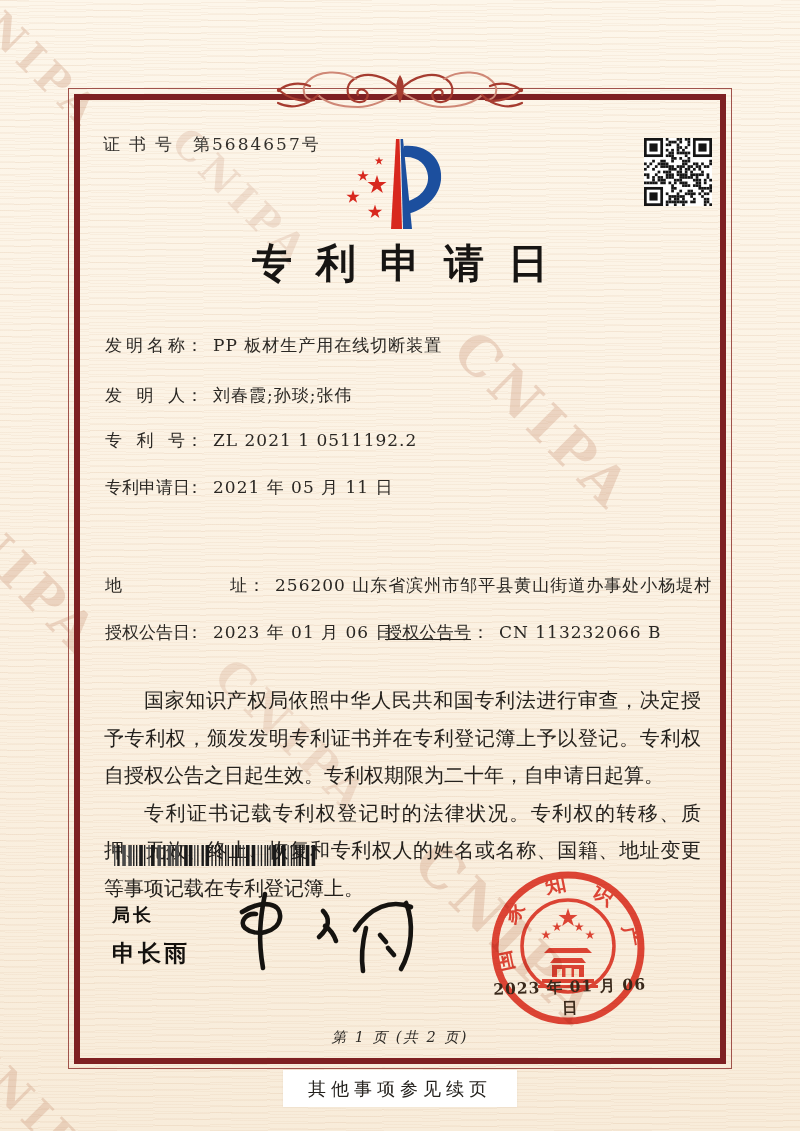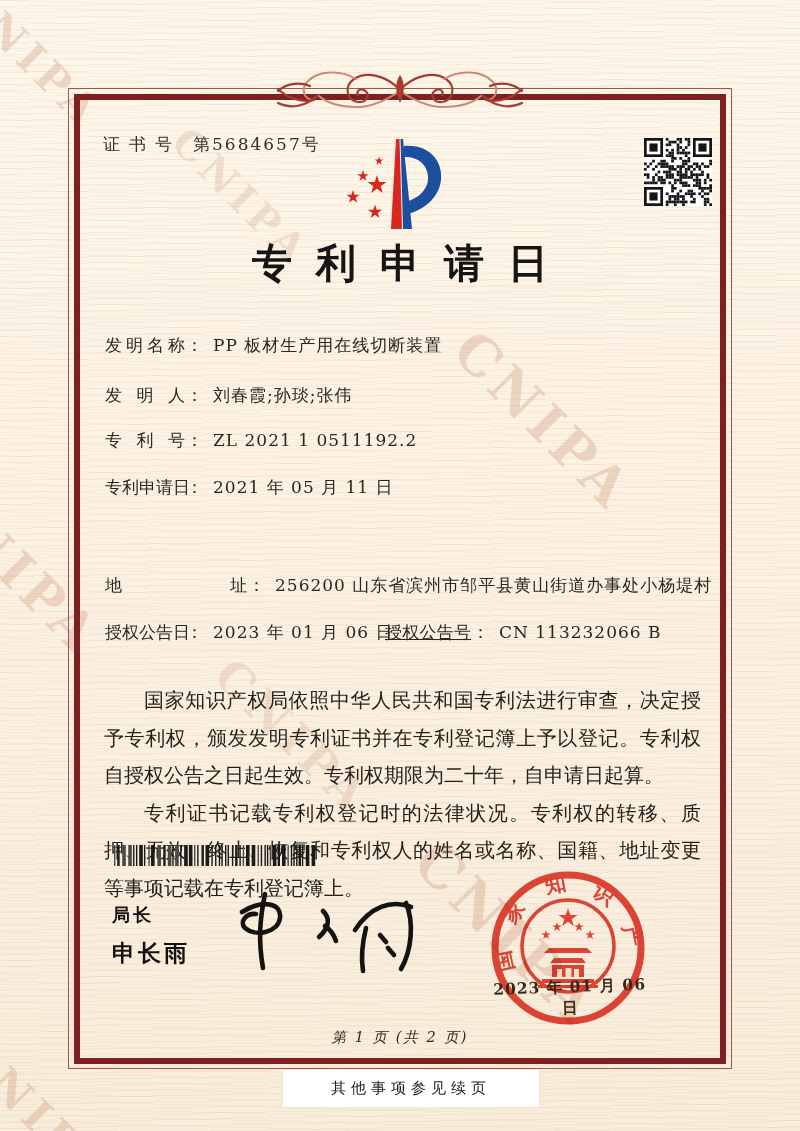--- a/index.html
+++ b/index.html
@@ -63,22 +63,22 @@
       font-family:"DejaVu Sans","Liberation Sans",sans-serif;font-size:23px;
       font-weight:600;letter-spacing:3px;color:#14110e;}
   .signature{position:absolute;left:205px;top:878px;z-index:4;}
   
   .seal{position:absolute;left:478px;top:858px;z-index:5;mix-blend-mode:multiply;}
   .seal-date{position:absolute;left:490px;top:977px;width:160px;z-index:6;text-align:center;
       font-size:15.5px;font-weight:700;letter-spacing:1px;color:#39281a;transform:rotate(-2deg);}
   
   .page-no{position:absolute;left:0;top:1028px;width:100%;z-index:4;text-align:center;
       font-size:14.5px;letter-spacing:2px;color:#2c2925;font-style:italic;}
-  .note-box{position:absolute;left:283px;top:1070px;width:256px;height:37px;z-index:6;
-      background:#ffffff;text-align:center;line-height:37px;font-size:15px;
+  .note-box{position:absolute;left:283px;top:1070px;width:234px;height:37px;z-index:6;
+      background:#ffffff;text-align:center;line-height:37px;font-size:18px;
       letter-spacing:5px;color:#24211d;box-shadow:0 0 2px rgba(0,0,0,.06);}
 </style>
 </head>
 <body>
 
 <div class="page">
 
   <span class="wm wm1">CNIPA</span>
   <span class="wm wm2">CNIPA</span>
   <span class="wm wm3">CNIPA</span>

